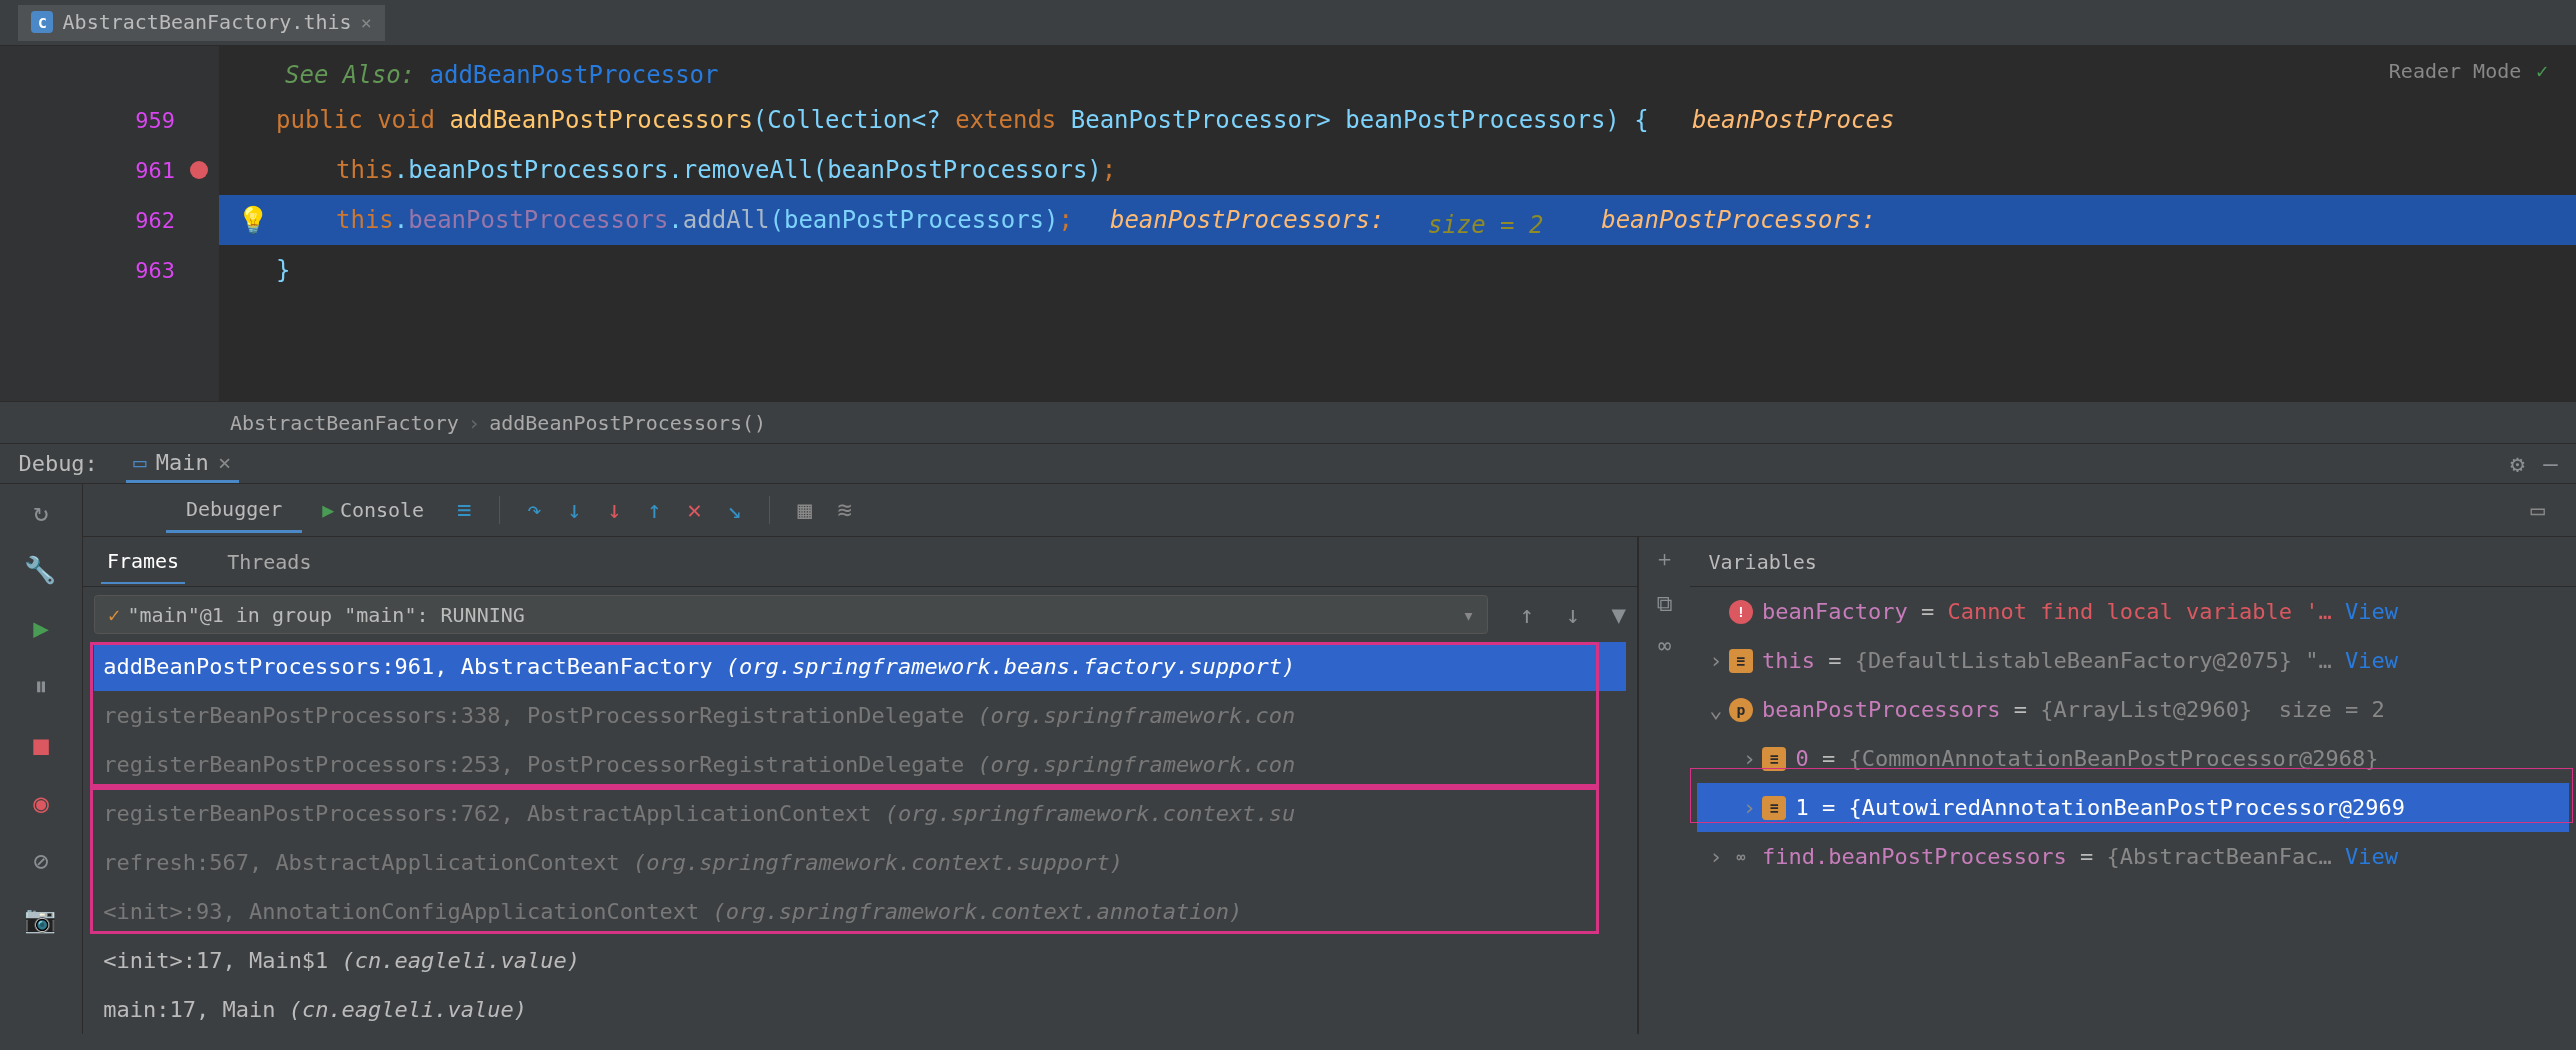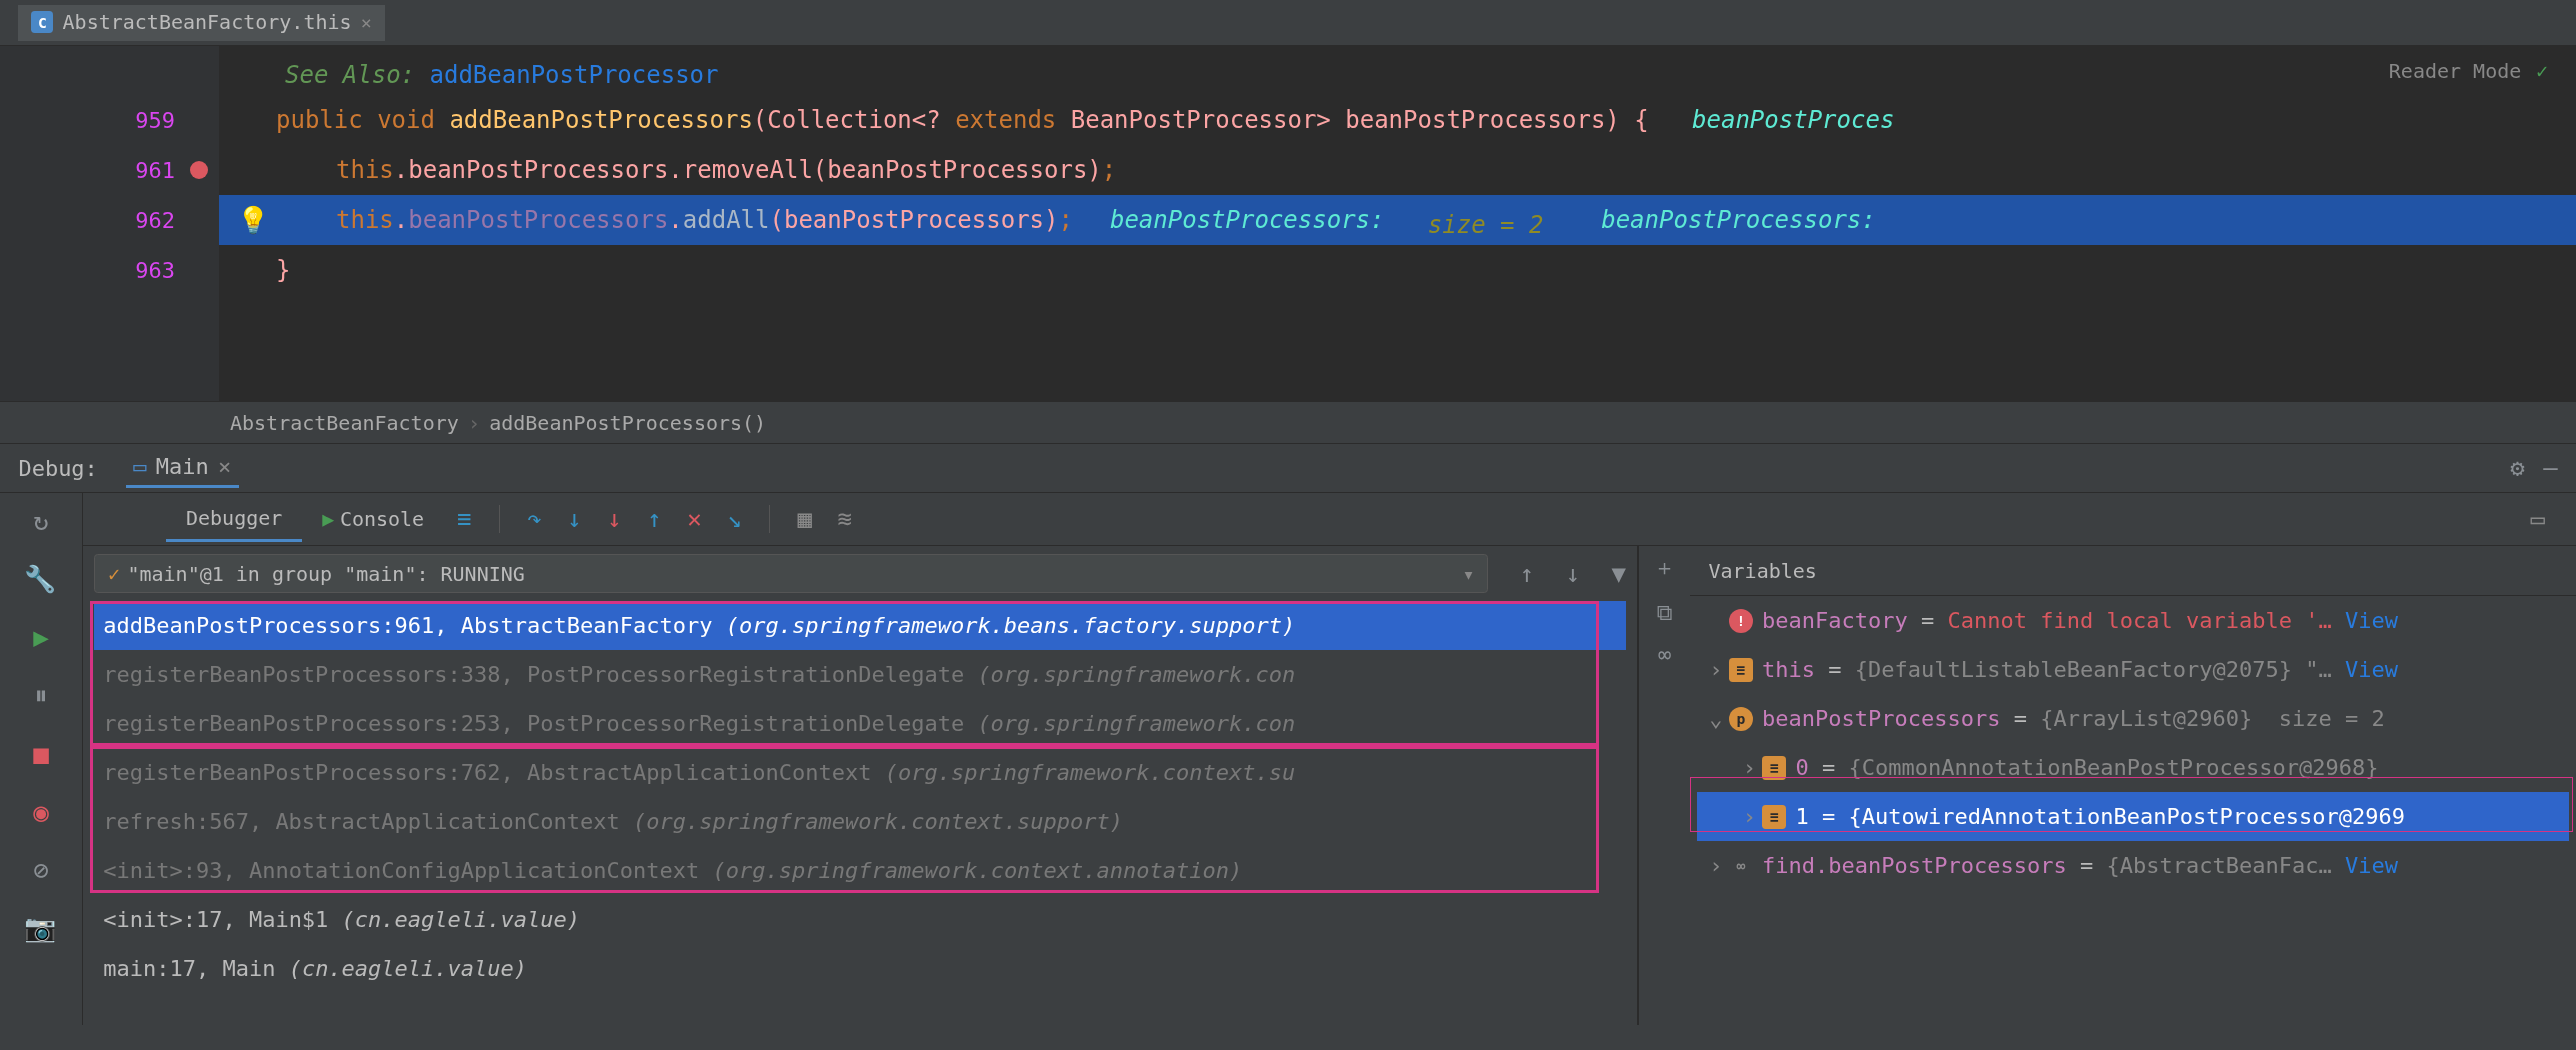--- a/index.html
+++ b/index.html
@@ -107,25 +107,25 @@
   align-items: center;
   padding-left: 230px;
   font-size: 20px;
   color: #aaa;
   border-top: 0.9px solid #2b2b2b;
 }
 .bc-sep { margin: 0 9.2px; color: #666; }
 
 .kw { color: #cc7832; }
 .fn { color: #ffc66d; }
-.ident { color: #fca5a5; }
+.ident { color: #7dd3fc; }
 .purple { color: #9876aa; }
 .link { color: #287bde; }
 .javadoc { color: #629755; font-style: italic; }
-.inline-hint { color: #5eead4; font-style: italic; text-align: center; }
+.inline-hint { color: #fdba74; font-style: italic; text-align: center; }
 .inline-hint-y { color: #908b25; font-style: italic; margin-top: 10px; }
 .semi { color: #cc7832; }
 
 .debug-panel {
   height: 582px;
   background: #3c3f41;
   display: flex;
   flex-direction: column;
 }
 .debug-header {
@@ -375,20 +375,24 @@
         <span class="toolbar-sep"></span>
         <span class="tb-icon grey">▦</span>
         <span class="tb-icon grey">≋</span>
         <div style="flex:1"></div>
         <span class="tb-icon grey" style="margin-right:18.4px">▭</span>
       </div>
 
       <div style="flex:1;display:flex">
 
         <div class="frames-pane">
+          <div class="pane-tabs">
+            <span class="pane-tab active">Frames</span>
+            <span class="pane-tab">Threads</span>
+          </div>
           <div class="frames-controls">
             <div class="thread-selector">
               <span class="check">✓</span>
               <span>"main"@1 in group "main": RUNNING</span>
               <span class="arrow">▾</span>
             </div>
             <span class="icon-btn">↑</span>
             <span class="icon-btn">↓</span>
             <span class="icon-btn">▼</span>
           </div>

